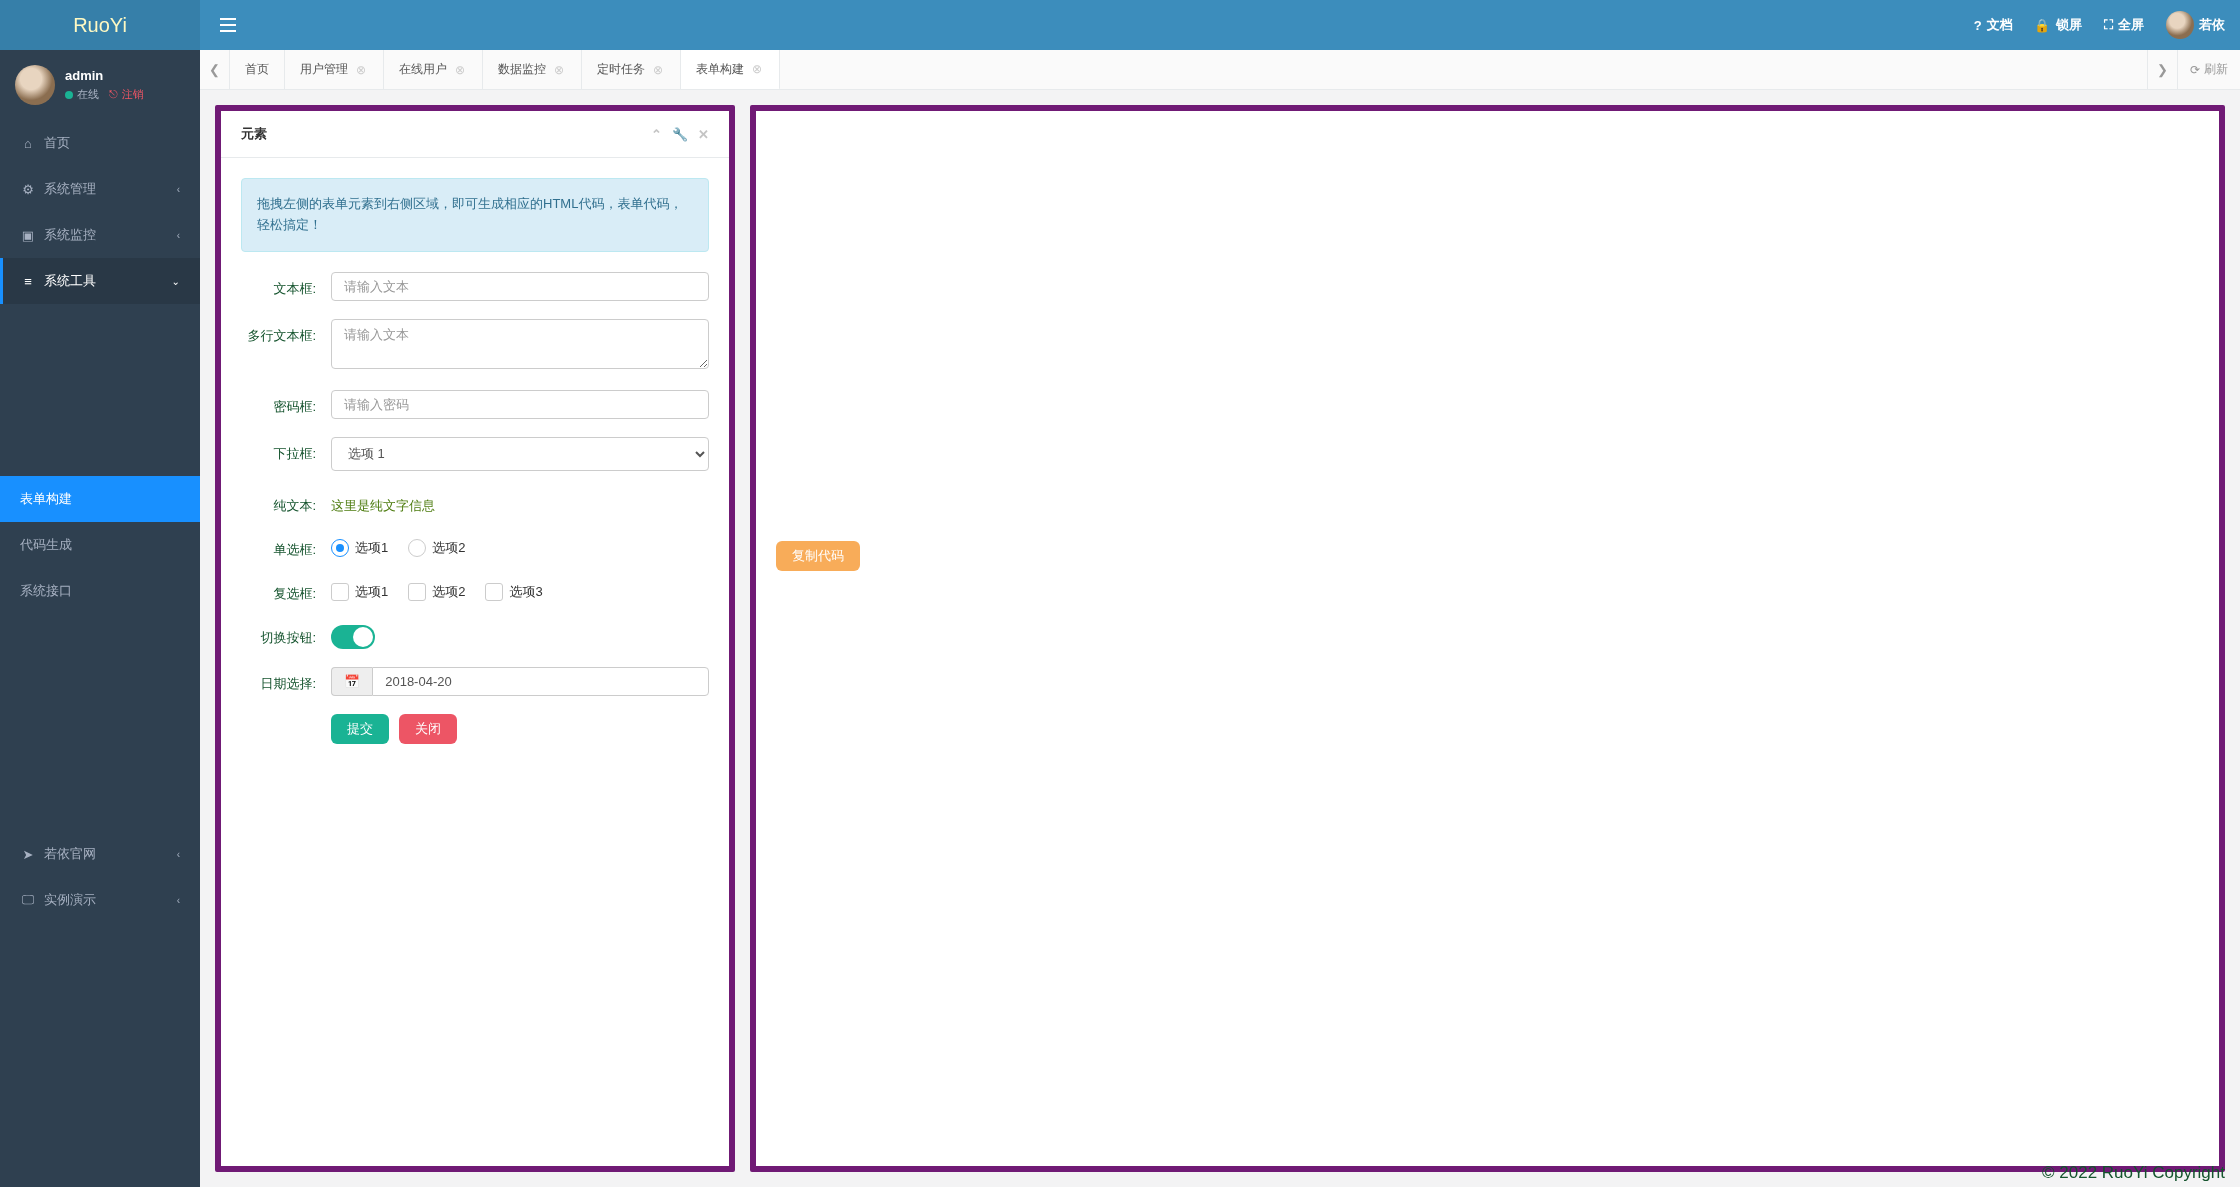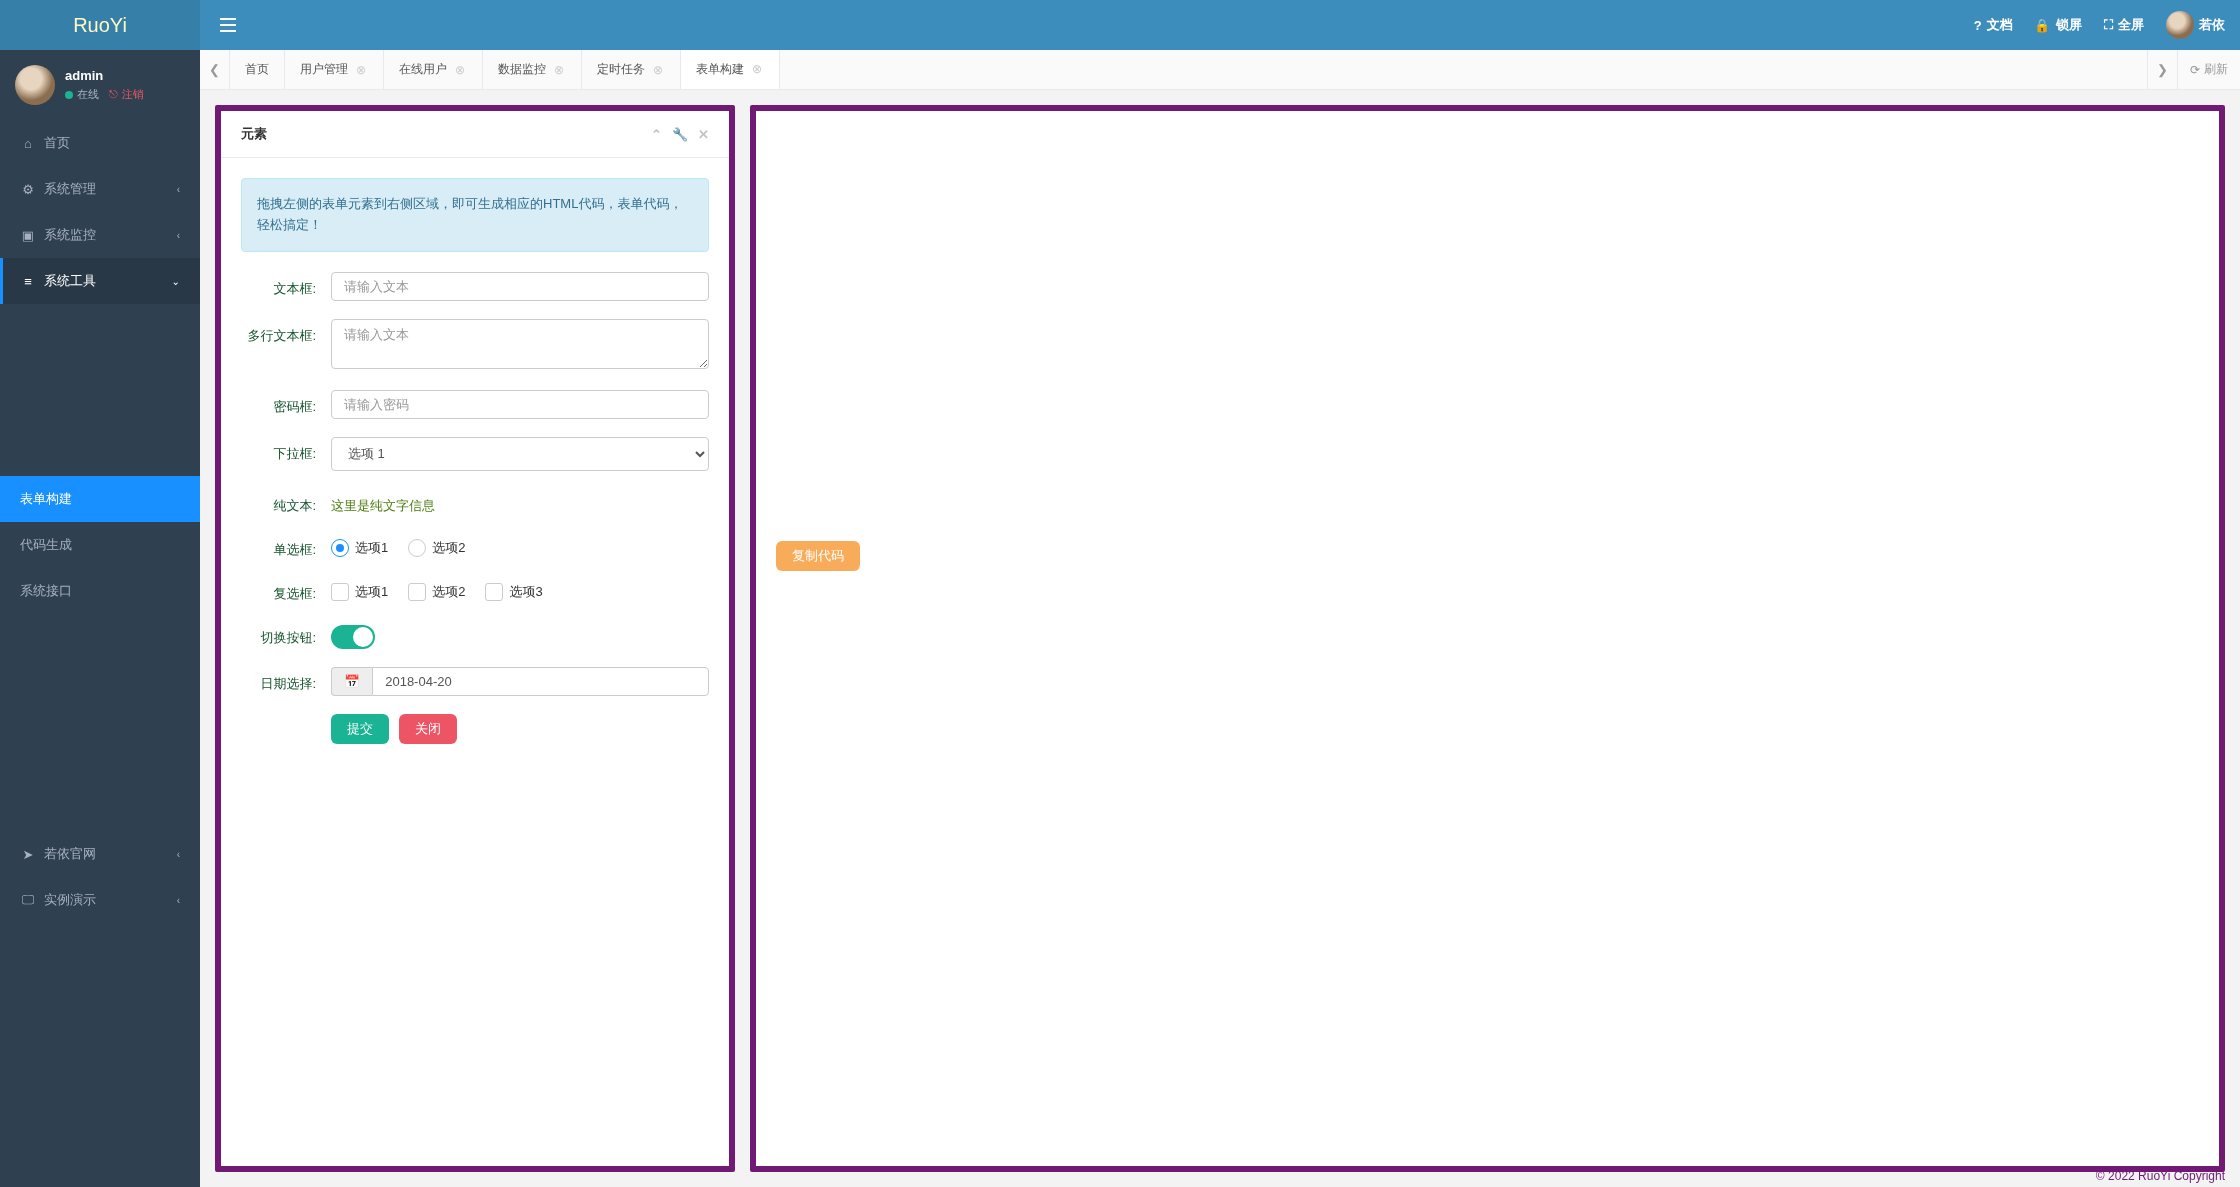--- a/index.html
+++ b/index.html
@@ -78,21 +78,21 @@
 .btn-success { background: #1ab394; }
 .btn-danger { background: #ed5565; }
 .btn-warning { background: #f8ac59; }
 .btn-row { display: flex; gap: 10px; margin-left: 90px; margin-top: 10px; }
 
 .drop-head { display: flex; align-items: center; }
 .drop-select-label { margin-left: auto; color: #666; font-size: 13px; margin-right: 8px; font-weight: 400; }
 .col-select { padding: 2px 6px; border: 1px solid #ccc; border-radius: 3px; font-size: 12px; }
 .right-body { min-height: 430px; }
 
-.footer { position: absolute; bottom: 4px; right: 15px; color: #701a75; font-size: 12px; }
+.footer { position: absolute; bottom: 4px; right: 15px; color: #14532d; font-size: 17px; }
 
 svg { display: block; }
 </style>
 </head>
 <body>
 
 <div class="wrapper">
   <aside class="sidebar">
     <div class="logo">RuoYi</div>
     <div class="user-panel">

